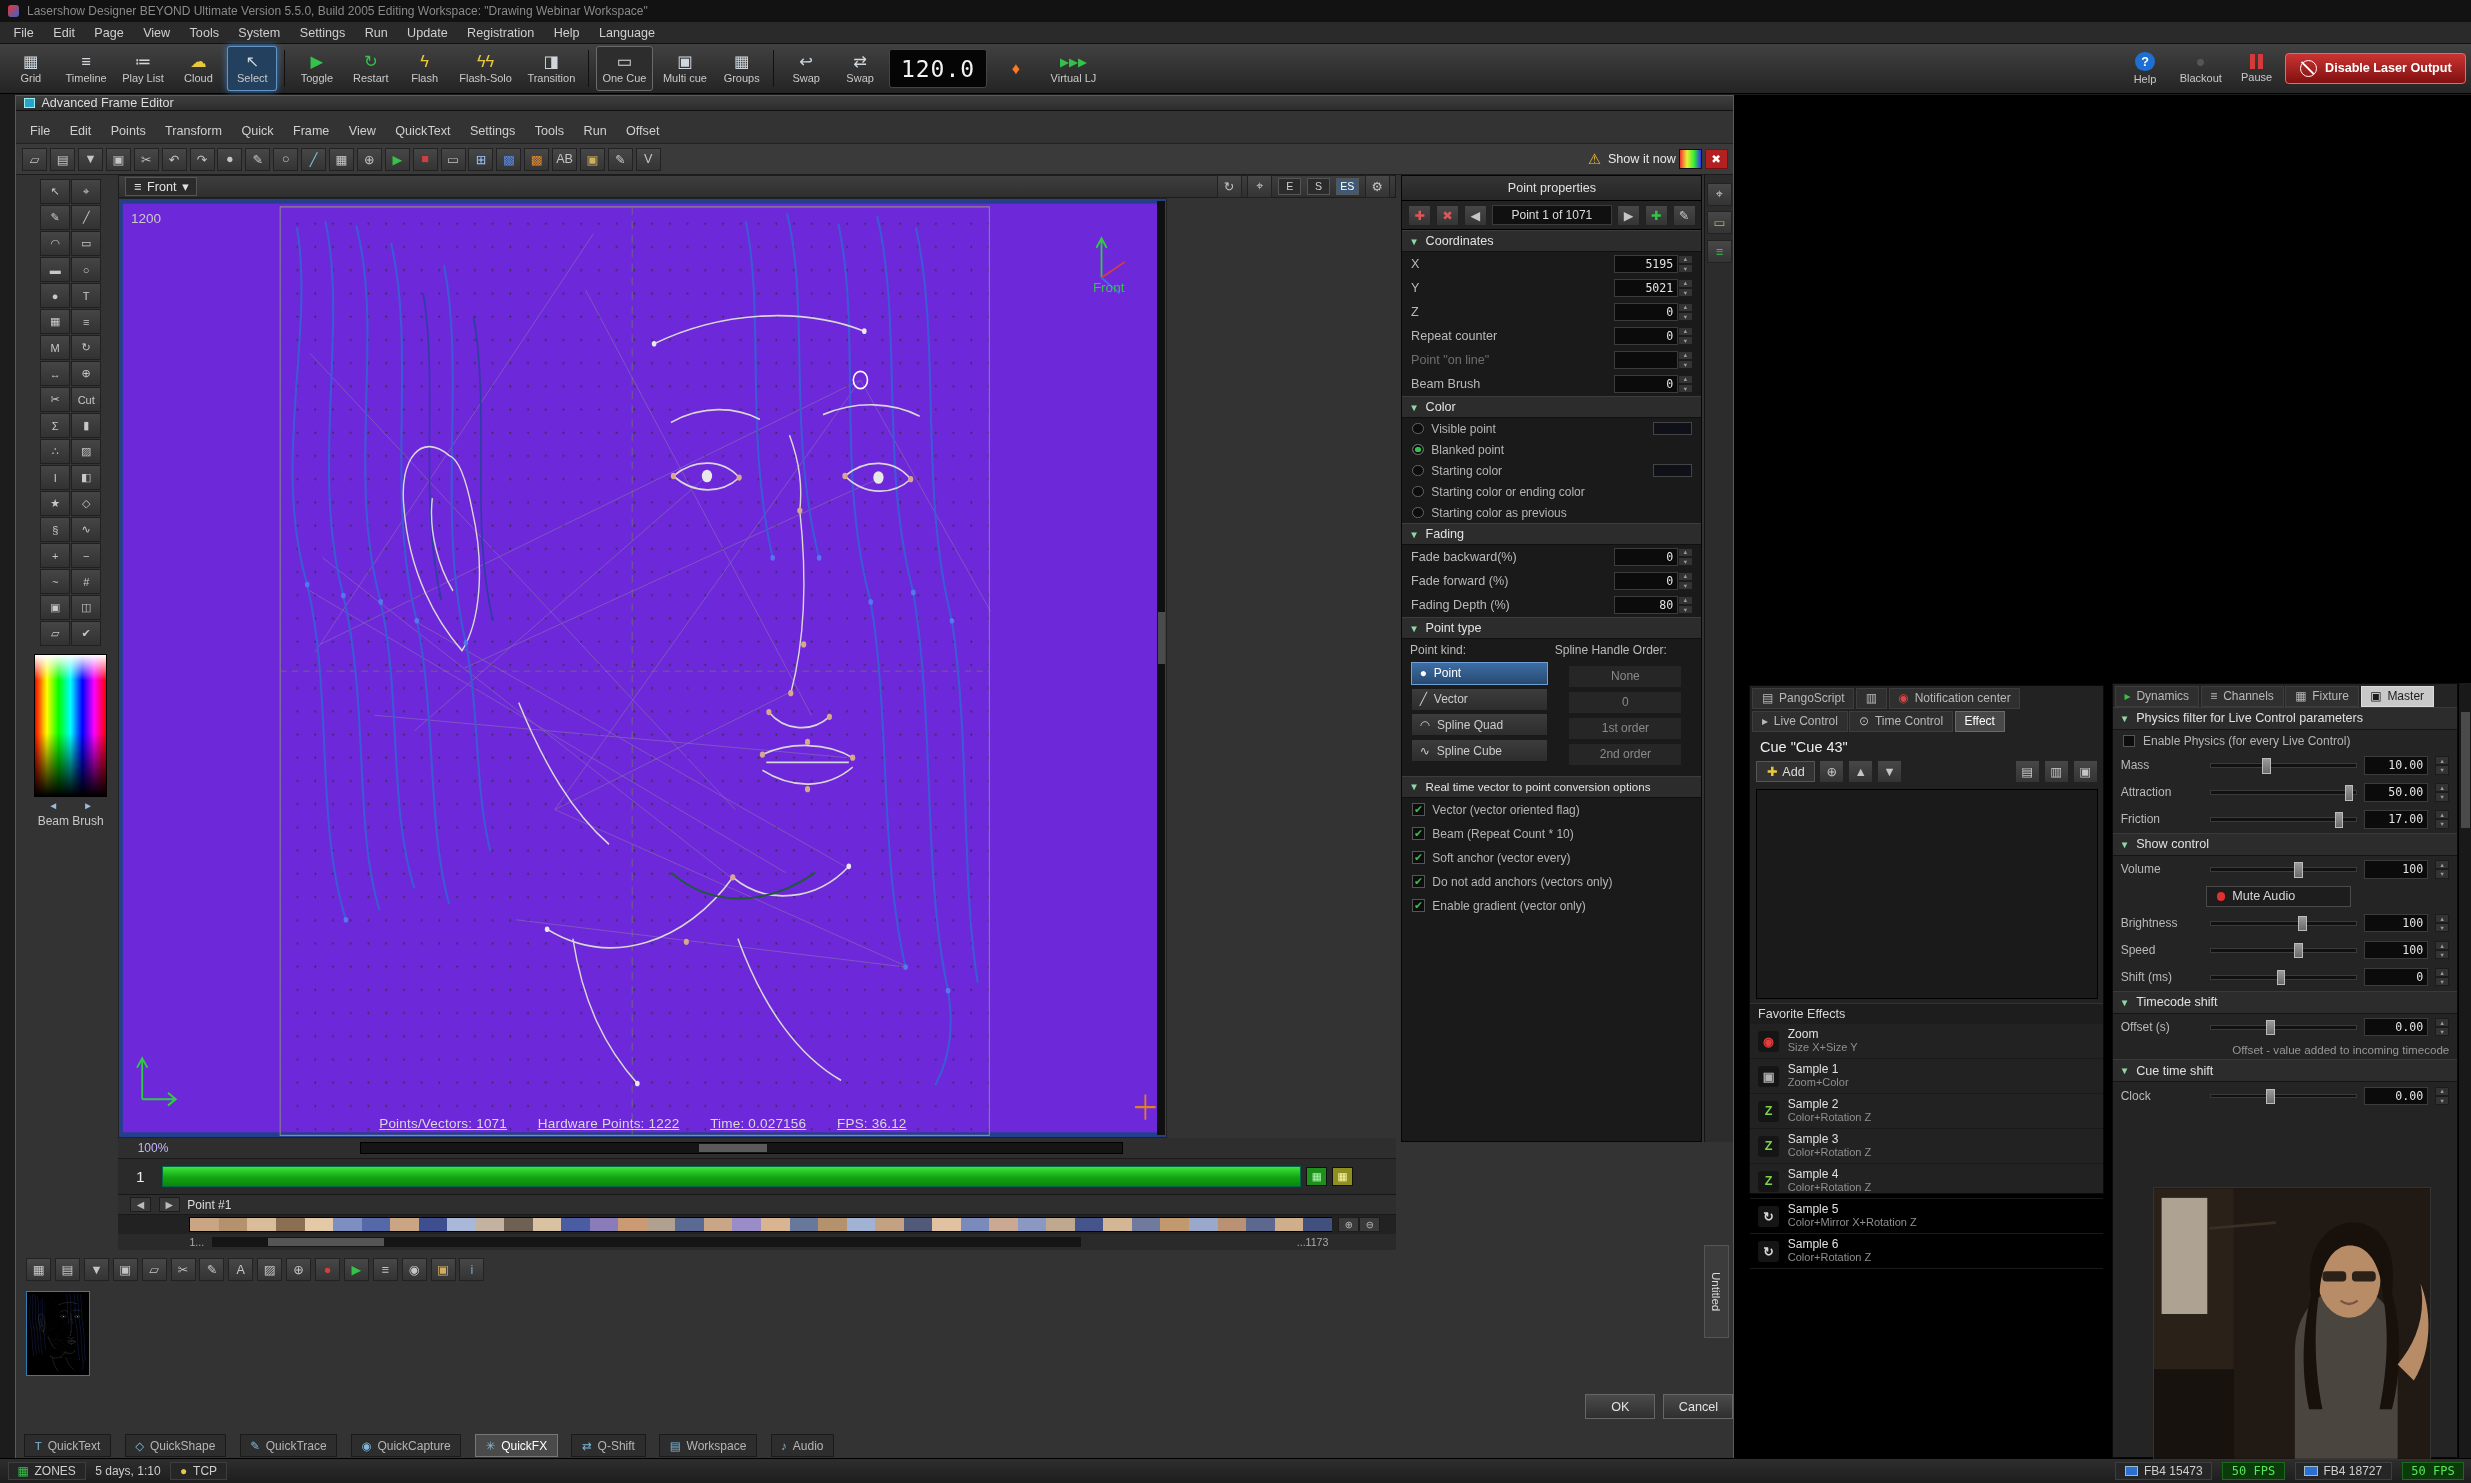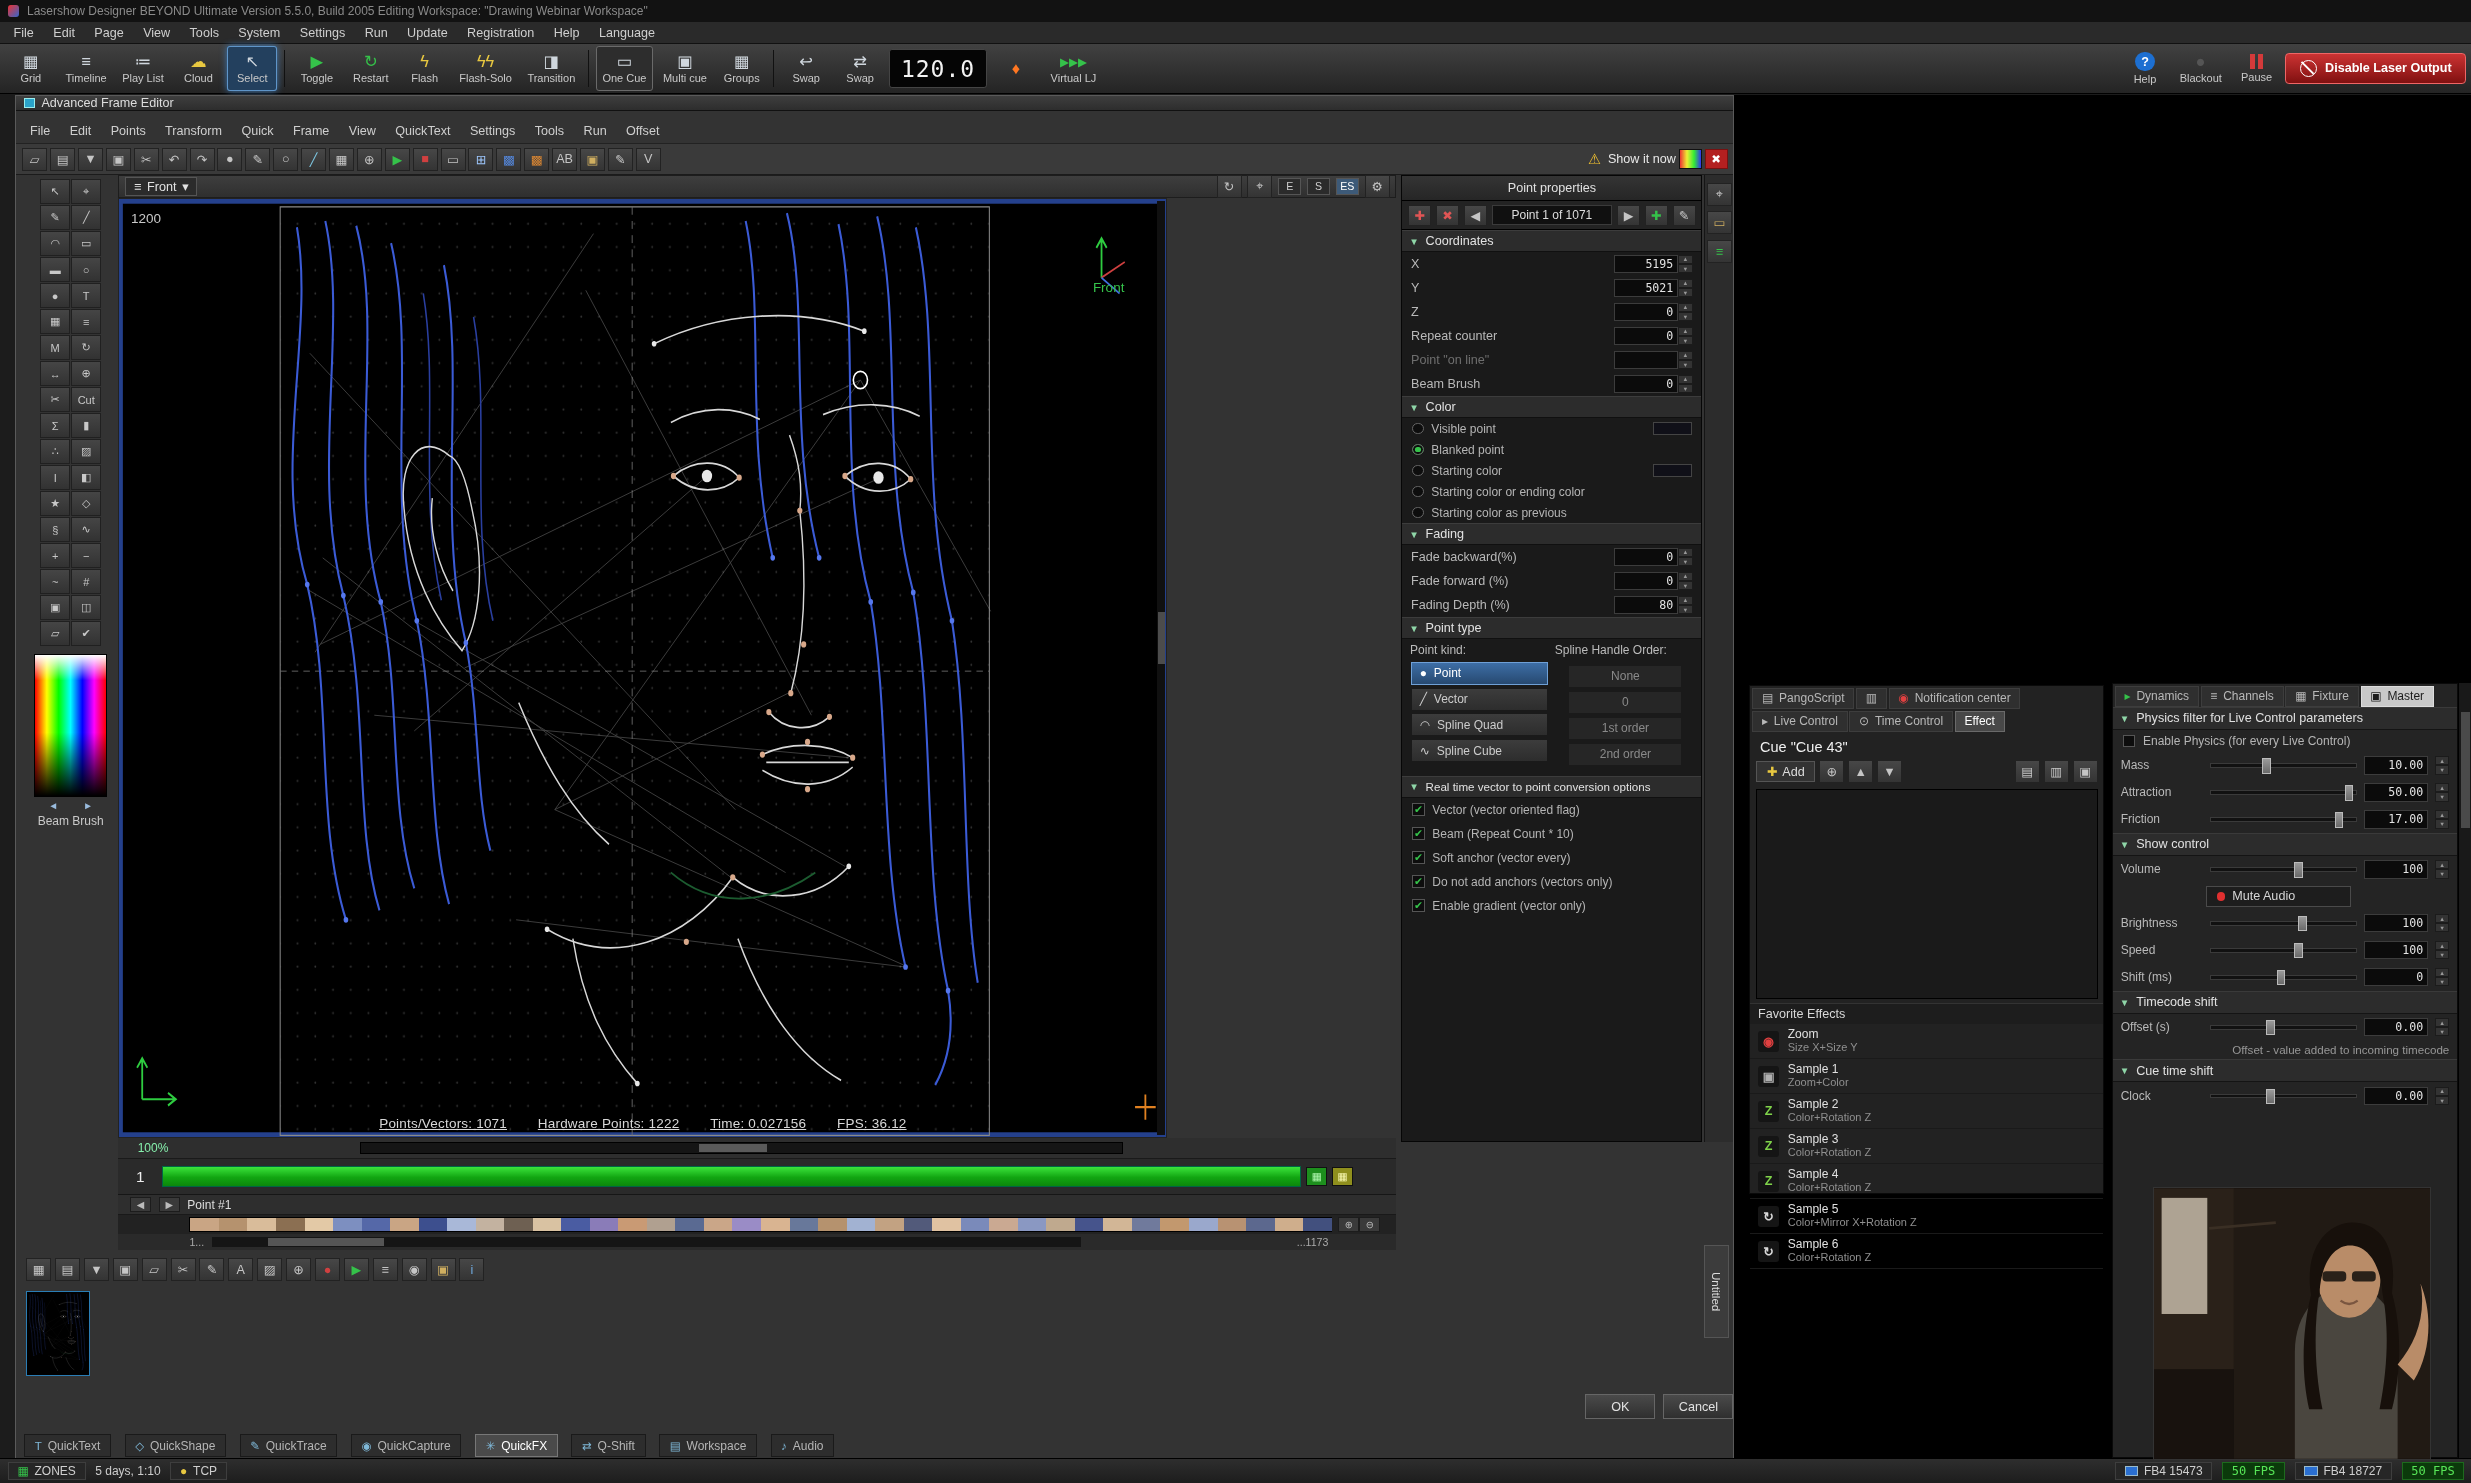--- a/index.html
+++ b/index.html
@@ -49,30 +49,30 @@
     background:linear-gradient(to bottom, rgba(255,255,255,1), rgba(255,255,255,0) 18%, rgba(0,0,0,0) 55%, rgba(0,0,0,1)),
                linear-gradient(to right,#f00,#ff0,#0f0,#0ff,#00f,#f0f,#f00); border:1px solid #000; }
   .palarrows { display:flex; justify-content:center; gap:25px; color:#9bd; font-size:9.7px; margin-top:2.9px; }
   .beambrush { text-align:center; color:#c9c9c9; font-size:12px; margin-top:3.9px; }
 
   
   .cancol { left:102px; top:79px; width:1278px; }
   .canhead { height:23px; background:linear-gradient(#3e3e3e,#2f2f2f); border:1px solid #1d1d1d; display:flex; align-items:center; gap:5.8px; padding:0 5.8px; }
   .viewdrop { display:flex; align-items:center; gap:5.8px; background:#2b2b2b; border:1px solid #555; padding:1px 7.7px; color:#e2e2e2; }
   .esbox { width:23px; height:17.4px; background:#2b2b2b; border:1px solid #555; color:#cfcfcf; font-size:10.6px; display:flex; align-items:center; justify-content:center; }
-  .canvas { position:relative; width:1049px; height:940px; background:#000000; border:1px solid #222; }
+  .canvas { position:relative; width:1049px; height:940px; background:#6d28d9; border:1px solid #222; }
   .canvas svg.main { position:absolute; inset:0; width:100%; height:100%; }
   .ov { position:absolute; font-size:13.5px; color:#c9c9c9; }
   .statusline { left:0; right:0; bottom:5.8px; text-align:center; color:#d8d8d8; font-size:13.5px; letter-spacing:0.2px;text-decoration:underline; }
   .statusline span { margin:0 15.4px; }
   .frontlab { right:42px; top:81px; color:#35c24a; font-size:13.5px; }
   .vsb { position:absolute; right:1px; top:1.9px; bottom:1.9px; width:8.7px; background:#101010; }
   .vsb i { position:absolute; left:1px; width:6.8px; top:44%; height:52px; background:#4c4c4c; }
   .zoomrow { height:21px; display:flex; align-items:center; background:#2e2e2e; border-bottom:1px solid #1a1a1a; }
-  .zoomlab { width:68px; padding-left:19.3px; color:#86efac; font-size:12px; }
+  .zoomlab { width:68px; padding-left:19.3px; color:#c4b5fd; font-size:12px; }
   .hsb { position:relative; height:11.6px; background:#151515; border:1px solid #000; flex:0 0 763px; margin-left:174px; }
   .hsb i { position:absolute; top:1px; height:7.7px; background:#5a5a5a; }
   .framebar { height:36px; display:flex; align-items:center; background:#2a2a2a; border-bottom:1px solid #161616; }
   .fnum { width:44px; text-align:center; color:#eee; font-size:15.4px; }
   .greenbar { width:1139px; height:21px; background:linear-gradient(#3be43b,#11a511 55%,#0c870c); border:1px solid #064; }
   .sqbtn { width:21px; height:19.3px; margin-left:4.8px; border:1px solid #111; display:flex; align-items:center; justify-content:center; font-size:10.6px; }
   .pointrow { height:20px; display:flex; align-items:center; gap:7.7px; background:#2e2e2e; border-bottom:1px solid #191919; padding-left:11.6px; }
   .arrbtn { width:21px; height:15.4px; background:#3a3a3a; border:1px solid #1c1c1c; color:#bbb; font-size:9.7px; display:flex; align-items:center; justify-content:center; }
   .striprow { height:19.3px; display:flex; align-items:center; background:#222; }
   .strip { display:flex; width:1143px; height:15.4px; margin-left:71px; border:1px solid #000; }

